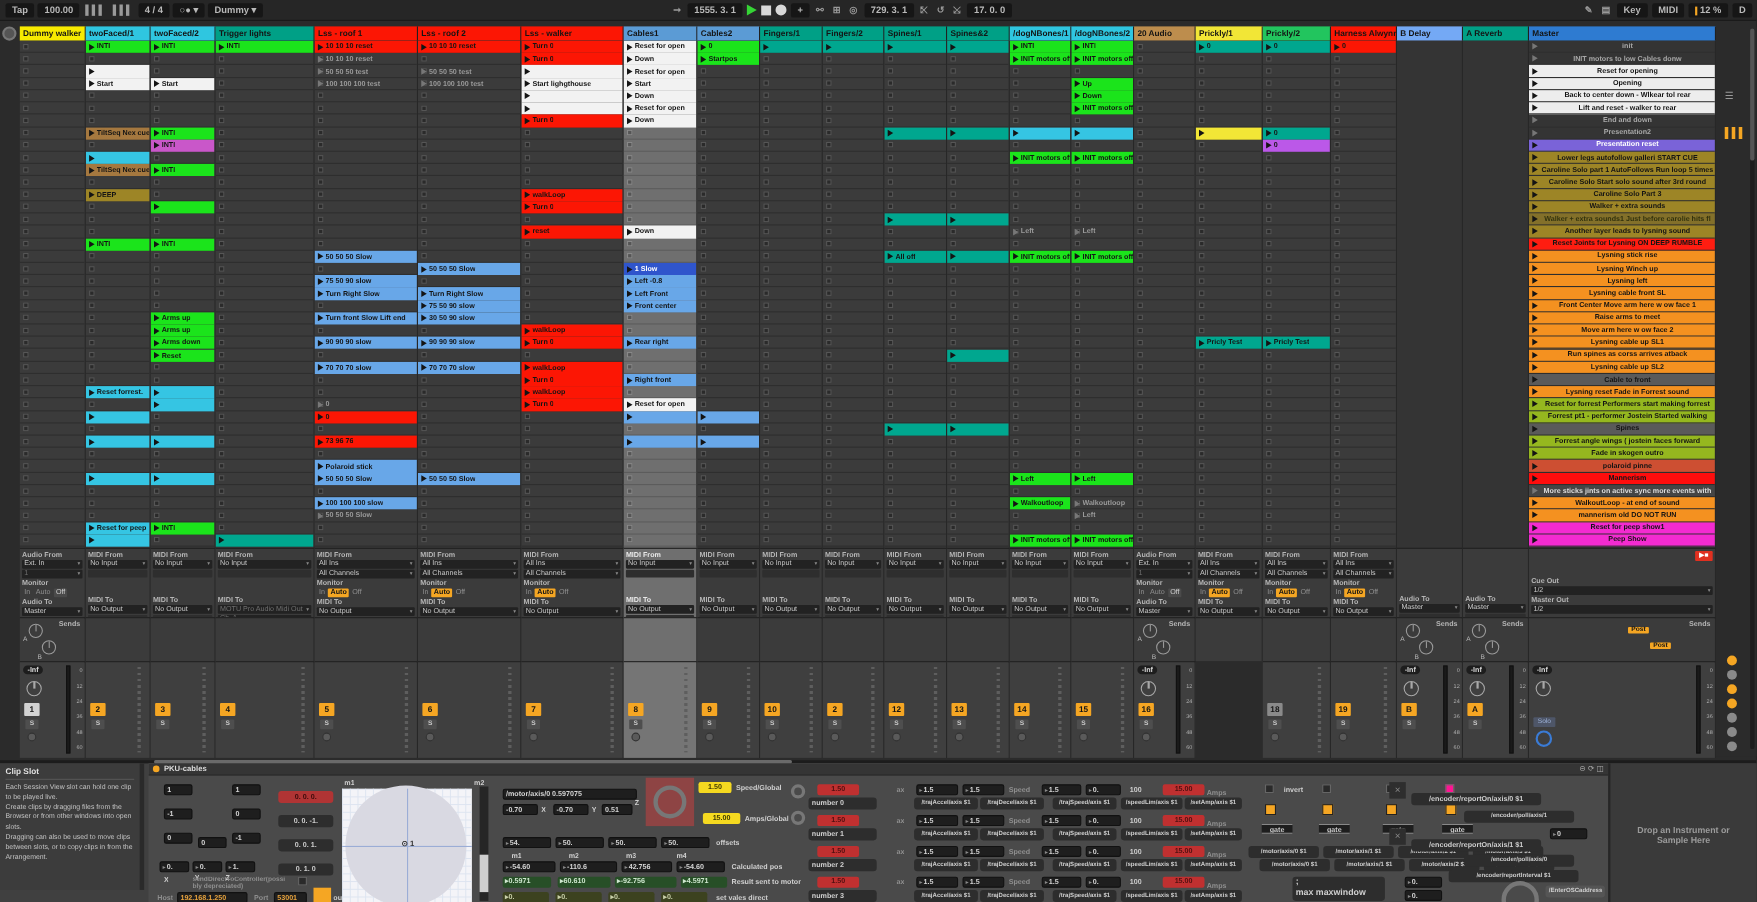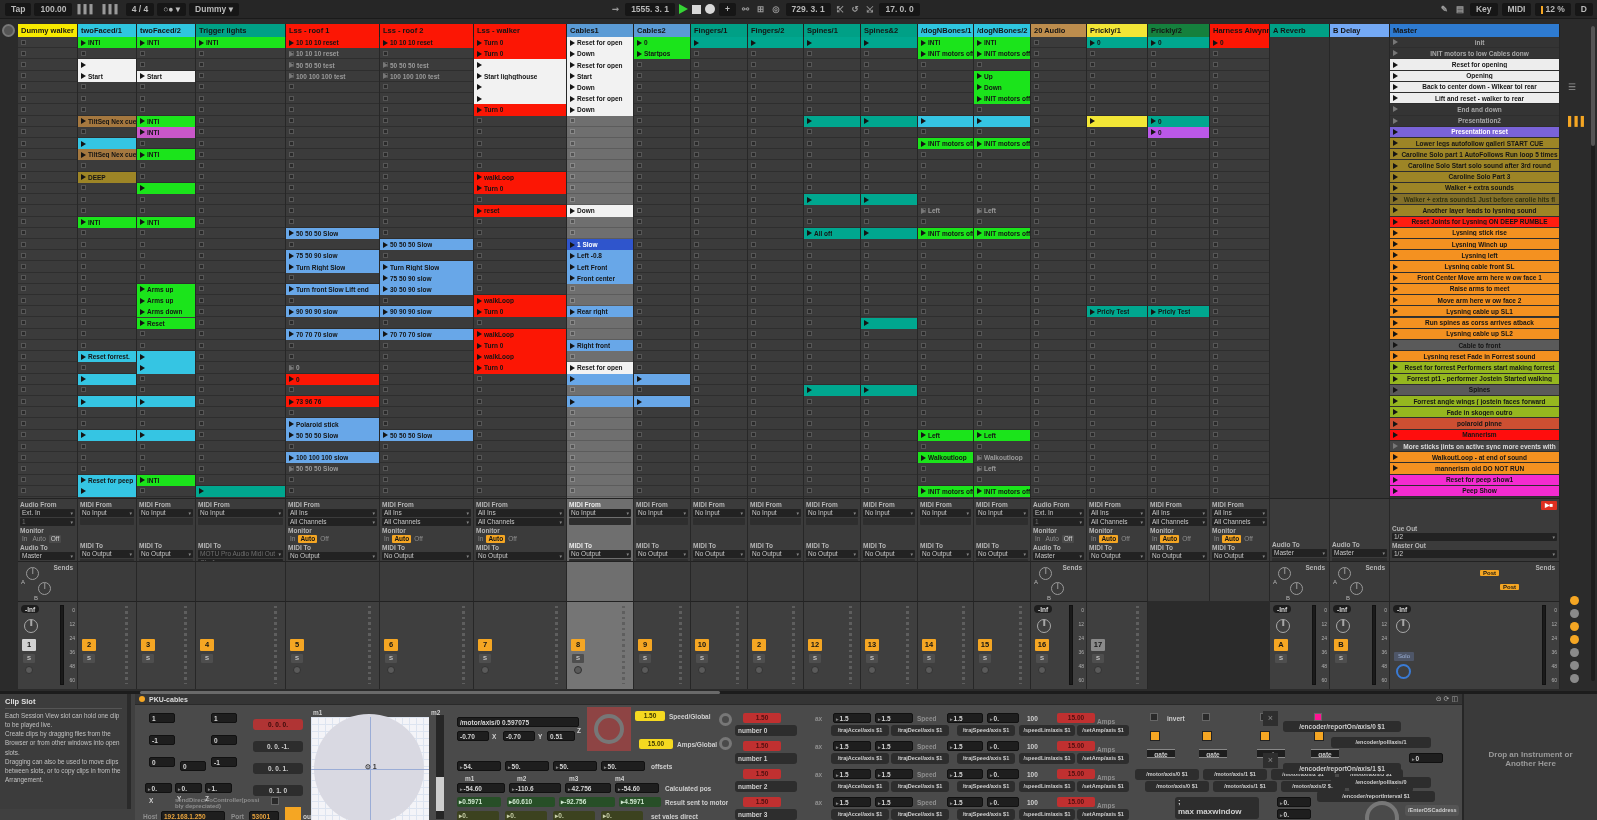--- a/index.html
+++ b/index.html
@@ -3339,29 +3339,23 @@
               <span class="on">Auto</span>
               <span>Off</span>
             </div>
             <div class="iolab">MIDI To</div>
             <div class="iosel">
               <span>No Output</span>
               <span class="dd">▾</span>
             </div>
           </div>
           <div class="sends"></div>
-          <div class="mix">
-            <div class="tnum gray">17</div>
-            <div class="sbtn">S</div>
-            <div class="rbtn"></div>
-            <div class="dots"></div>
-          </div>
         </div>
         <div class="col" style="width: 62px;">
-          <div class="thead" style="background: #15803d;">Prickly/2</div>
+          <div class="thead" style="background: #22c55e;">Prickly/2</div>
           <div class="slots">
             <div class="slot" style="top: 0px;">
               <span class="stopsq"></span>
             </div>
             <div class="slot" style="top: 11.22px;">
               <span class="stopsq"></span>
             </div>
             <div class="slot" style="top: 22.44px;">
               <span class="stopsq"></span>
             </div>
@@ -3512,20 +3506,26 @@
               <span class="on">Auto</span>
               <span>Off</span>
             </div>
             <div class="iolab">MIDI To</div>
             <div class="iosel">
               <span>No Output</span>
               <span class="dd">▾</span>
             </div>
           </div>
           <div class="sends"></div>
+          <div class="mix">
+            <div class="tnum gray">18</div>
+            <div class="sbtn">S</div>
+            <div class="rbtn"></div>
+            <div class="dots"></div>
+          </div>
         </div>
         <div class="col" style="width: 60px;">
           <div class="thead" style="background: rgb(252, 22, 4);">Harness Alwynne</div>
           <div class="slots">
             <div class="slot" style="top: 0px;">
               <span class="stopsq"></span>
             </div>
             <div class="slot" style="top: 11.22px;">
               <span class="stopsq"></span>
             </div>
@@ -3667,20 +3667,65 @@
               <span class="on">Auto</span>
               <span>Off</span>
             </div>
             <div class="iolab">MIDI To</div>
             <div class="iosel">
               <span>No Output</span>
               <span class="dd">▾</span>
             </div>
           </div>
           <div class="sends"></div>
+          <div class="mix">
+            <div class="tnum orange">19</div>
+            <div class="sbtn">S</div>
+            <div class="rbtn"></div>
+            <div class="dots"></div>
+          </div>
+        </div>
+        <div class="col ret" style="width: 60px;">
+          <div class="thead" style="background: rgb(116, 169, 245);">B Delay</div>
+          <div class="slots"></div>
+          <div class="io">
+            <div class="iogap"></div>
+            <div class="iogap"></div>
+            <div class="iogap"></div>
+            <div class="iogap"></div>
+            <div class="iogap"></div>
+            <div class="iolab">Audio To</div>
+            <div class="iosel">
+              <span>Master</span>
+              <span class="dd">▾</span>
+            </div>
+            <div class="ioblank"></div>
+          </div>
+          <div class="sends">
+            <div class="slab">Sends</div>
+            <div class="knob" style="left: 8px; top: 5px;"></div>
+            <div class="knob" style="left: 20px; top: 20px;"></div>
+            <span class="klbl" style="left: 3px; top: 17px;">A</span>
+            <span class="klbl" style="left: 16px; top: 33px;">B</span>
+          </div>
+          <div class="mix">
+            <div class="vol">-Inf</div>
+            <div class="pan"></div>
+            <div class="meter"></div>
+            <div class="mscale">
+              <span style="top: 2px;">0</span>
+              <span style="top: 16px;">12</span>
+              <span style="top: 30px;">24</span>
+              <span style="top: 44px;">36</span>
+              <span style="top: 58px;">48</span>
+              <span style="top: 72px;">60</span>
+            </div>
+            <div class="tnum orange">B</div>
+            <div class="sbtn">S</div>
+          </div>
         </div>
         <div class="col ret" style="width: 60px;">
           <div class="thead" style="background: rgb(0, 160, 134);">A Reverb</div>
           <div class="slots"></div>
           <div class="io">
             <div class="iogap"></div>
             <div class="iogap"></div>
             <div class="iogap"></div>
             <div class="iogap"></div>
             <div class="iogap"></div>
@@ -3704,59 +3749,20 @@
             <div class="meter"></div>
             <div class="mscale">
               <span style="top: 2px;">0</span>
               <span style="top: 16px;">12</span>
               <span style="top: 30px;">24</span>
               <span style="top: 44px;">36</span>
               <span style="top: 58px;">48</span>
               <span style="top: 72px;">60</span>
             </div>
             <div class="tnum orange">A</div>
-            <div class="sbtn">S</div>
-          </div>
-        </div>
-        <div class="col ret" style="width: 60px;">
-          <div class="thead" style="background: rgb(116, 169, 245);">B Delay</div>
-          <div class="slots"></div>
-          <div class="io">
-            <div class="iogap"></div>
-            <div class="iogap"></div>
-            <div class="iogap"></div>
-            <div class="iogap"></div>
-            <div class="iogap"></div>
-            <div class="iolab">Audio To</div>
-            <div class="iosel">
-              <span>Master</span>
-              <span class="dd">▾</span>
-            </div>
-            <div class="ioblank"></div>
-          </div>
-          <div class="sends">
-            <div class="slab">Sends</div>
-            <div class="knob" style="left: 8px; top: 5px;"></div>
-            <div class="knob" style="left: 20px; top: 20px;"></div>
-            <span class="klbl" style="left: 3px; top: 17px;">A</span>
-            <span class="klbl" style="left: 16px; top: 33px;">B</span>
-          </div>
-          <div class="mix">
-            <div class="vol">-Inf</div>
-            <div class="pan"></div>
-            <div class="meter"></div>
-            <div class="mscale">
-              <span style="top: 2px;">0</span>
-              <span style="top: 16px;">12</span>
-              <span style="top: 30px;">24</span>
-              <span style="top: 44px;">36</span>
-              <span style="top: 58px;">48</span>
-              <span style="top: 72px;">60</span>
-            </div>
-            <div class="tnum orange">B</div>
             <div class="sbtn">S</div>
           </div>
         </div>
         <div class="col ret" style="width: 170px;">
           <div class="thead" style="background: rgb(46, 123, 209);">Master</div>
           <div class="slots">
             <div class="scene" style="top: 0px; background: transparent;">
               <span class="arr" style="border-left-color: rgb(119, 119, 119);"></span>
               <span class="slbl" style="color: rgb(168, 168, 168);">init</span>
             </div>
@@ -4158,16 +4164,16 @@
           <div class="msg dv" style="font-size: 5.5px; left: 1196px; top: 32px; width: 100px;">/encoder/poll/axis/1</div>
           <div class="msg dv" style="font-size: 5.5px; left: 1196px; top: 72px; width: 100px;">/encoder/poll/axis/0</div>
           <div class="msg dv" style="font-size: 5.5px; left: 1182px; top: 86px; width: 118px;">/encoder/reportInterval $1</div>
           <div class="nbox dv" style="left: 1142px; top: 92px; width: 34px;"><span class="tri">▸</span>0.</div>
           <div class="nbox dv" style="left: 1142px; top: 104px; width: 34px;"><span class="tri">▸</span>0.</div>
           <div class="ring dv" style="width: 34px; height: 34px; left: 1230px; top: 96px;"></div>
           <div class="msg dv" style="font-size: 5.5px; background: rgb(85, 85, 85); left: 1270px; top: 100px; width: 54px;">/EnterOSCaddress</div>
         </div>
     </div>
     <div id="drop-zone">
-      <span>Drop an Instrument or Another Here</span>
+      <span>Drop an Instrument or Sample Here</span>
     </div>
   </div>
 </div>
 
 </body></html>

